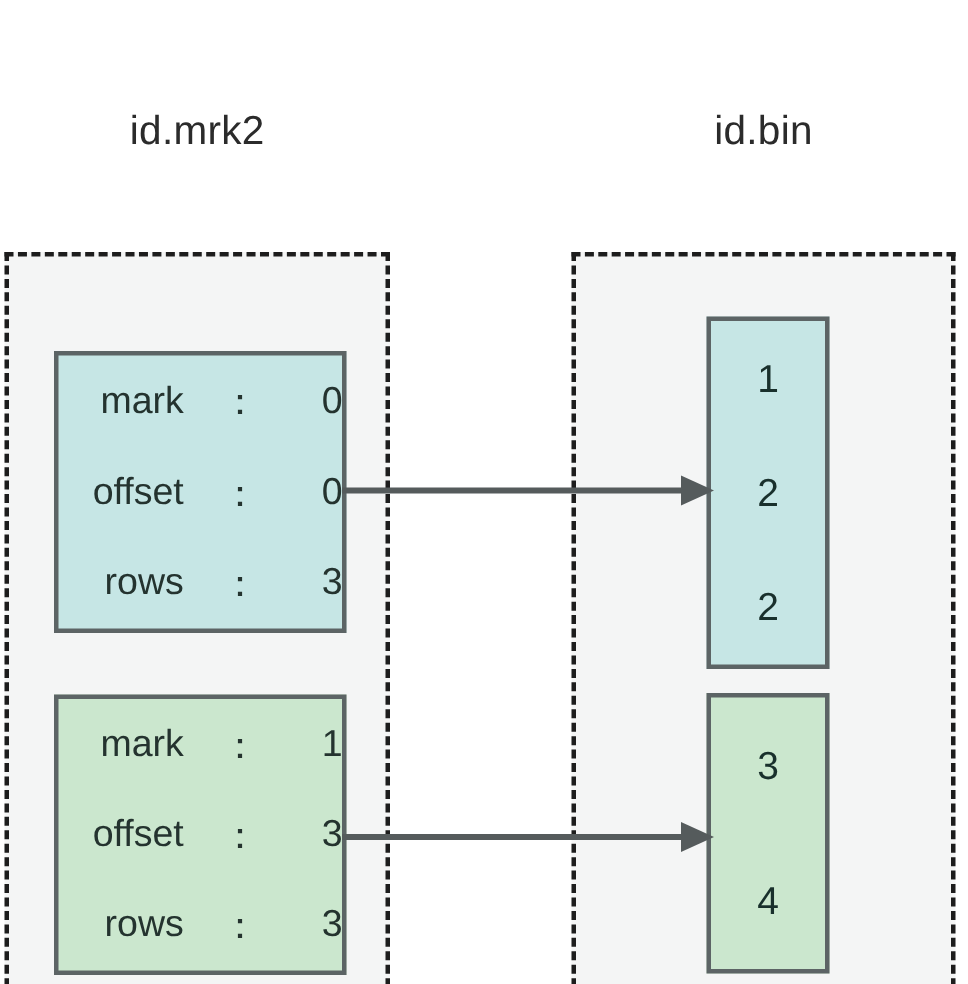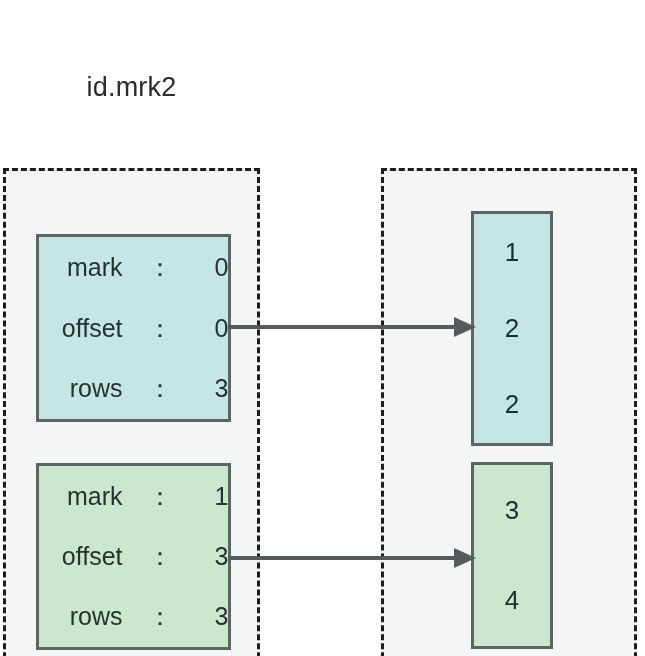--- a/index.html
+++ b/index.html
@@ -111,20 +111,21 @@
     font-family: "DejaVu Sans", "Liberation Sans", sans-serif;
   }
 </style>
 </head>
 <body>
 
 <div id="canvas">
 
   <div class="col-title" id="title-mrk2">id.mrk2</div>
 
+  <div class="col-title" id="title-bin">id.bin</div>
 
   <div class="dashed-box" id="container-mrk2"></div>
 
   <div class="dashed-box" id="container-bin"></div>
 
   <div class="data-box blue" id="mark-box-0">
     <div class="record-row">
       <span class="record-key">mark</span>
       <span class="record-colon">：</span>
       <span class="record-val">0</span>

